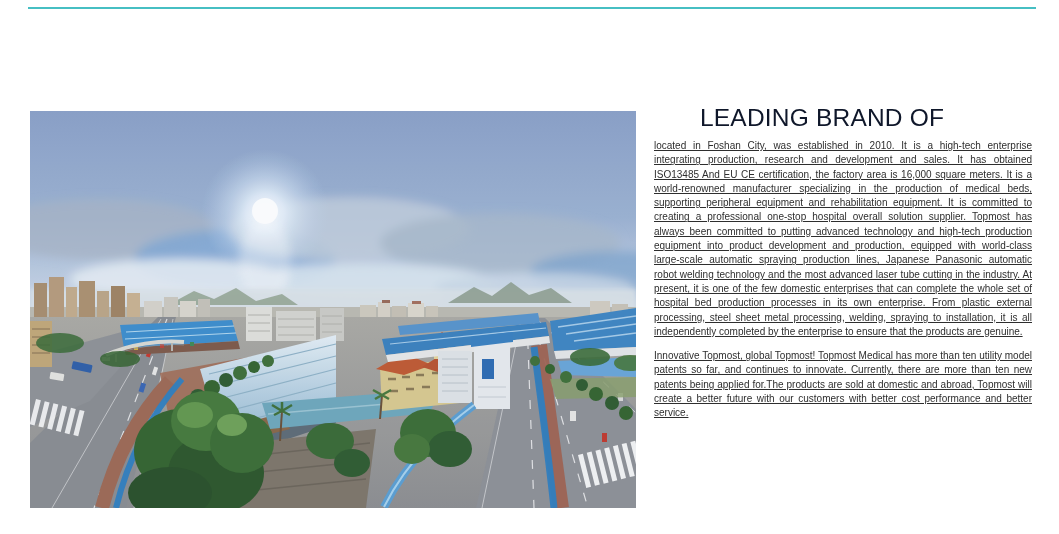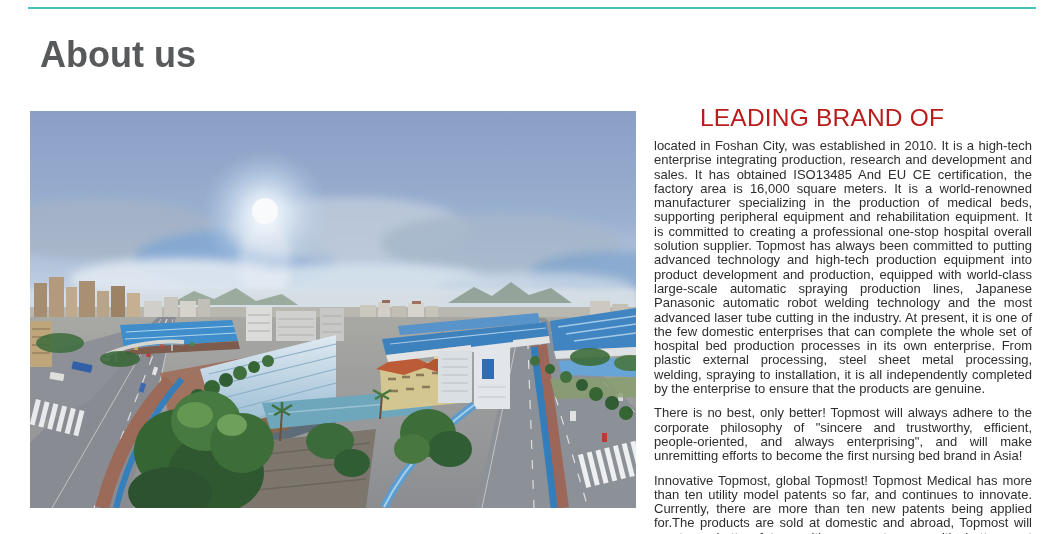--- a/index.html
+++ b/index.html
@@ -7,30 +7,29 @@
         font-family:"Liberation Sans",sans-serif;}
   .top-rule{position:absolute;left:28px;top:7px;width:1008px;height:2px;background:#46BFC3;}
   .page-title{position:absolute;left:40px;top:34px;margin:0;font-size:36px;line-height:42px;
         font-weight:bold;color:#58595B;letter-spacing:0px;}
   .photo{position:absolute;left:30px;top:111px;width:606px;height:397px;margin:0;padding:0;
         overflow:hidden;background:#9cb2d2;}
   .photo svg{display:block;}
   .about-col{position:absolute;left:654px;top:104px;width:378px;color:#2E2E2E;}
   .lead{margin:0 0 8px 0;padding-left:46px;font-size:24.5px;line-height:27px;font-weight:400;
         color:#2BB3C8;letter-spacing:0.2px;}
-  .about-col p{margin:0 0 10px 0;font-size:13px;line-height:14.3px;text-align:justify;}
+  .about-col p{margin:0 0 10px 0;font-size:10px;line-height:14.3px;text-align:justify;text-decoration:underline;}
 </style>
 </head>
 <body>
 
 <div class="page">
 
   <div class="top-rule" style="background: rgb(70, 191, 195);"></div>
 
-  <h1 class="page-title" style="color: rgb(88, 89, 91);">About us</h1>
 
   <figure class="photo" role="img" aria-label="Aerial panoramic photograph of the factory campus: blue-roofed production workshops, office buildings, a villa with orange roofs, tree-lined roads with blue cycle lanes, city skyline and mountains under a hazy blue sky with sun glare">
     <svg viewBox="0 0 606 397" width="606" height="397" xmlns="http://www.w3.org/2000/svg">
       <defs>
         <linearGradient id="sky" x1="0" x2="0" y1="0" y2="1">
           <stop offset="0" stop-color="#8BA1C7"></stop>
             <stop offset="0.5" stop-color="#9CB2D2"></stop>
             <stop offset="1" stop-color="#D8E2EC"></stop>
         </linearGradient>
         <radialGradient id="sun">
@@ -230,22 +229,21 @@
       <path d="M250,330 L252,300" stroke="#6B5138" stroke-width="2" fill="none"></path>
       <path d="M252,300 l-10,-6 M252,300 l10,-6 M252,300 l-8,4 M252,300 l8,4 M252,300 l0,-9" stroke="#3F7039" stroke-width="2.5" fill="none"></path>
       <path d="M350,308 L352,284" stroke="#6B5138" stroke-width="2" fill="none"></path>
       <path d="M352,284 l-9,-5 M352,284 l9,-5 M352,284 l-7,4 M352,284 l7,4" stroke="#47783C" stroke-width="2.5" fill="none"></path>
 
       <rect width="606" height="397" fill="#6E86A8" opacity="0.04"></rect>
     </svg>
   </figure>
 
   <section class="about-col" style="color: rgb(46, 46, 46);">
-    <h2 class="lead" style="color: #b91c1c;">
+    <h2 class="lead" style="color: #0f172a;">
       <span>LEADING BRAND OF</span><br>
     </h2>
     <p>located in Foshan City, was established in 2010.  It is a high-tech enterprise integrating production, research and development and sales. It has obtained ISO13485 And EU CE certification, the  factory area is 16,000 square meters. It is a world-renowned manufacturer specializing in the production of medical beds, supporting peripheral equipment and rehabilitation equipment. It is committed to creating a professional one-stop hospital overall solution supplier. Topmost has always been committed to putting advanced technology and high-tech production equipment into product development and production, equipped with world-class large-scale automatic spraying production lines, Japanese Panasonic automatic robot welding technology and the most advanced laser tube cutting in the industry. At present, it is one of the few domestic enterprises that can complete the whole set of hospital bed production processes in its own enterprise. From plastic external processing, steel sheet metal processing, welding, spraying to installation, it is all independently completed by the enterprise to ensure that the products are genuine.</p>
-    <p>There is no best, only better! Topmost will always adhere to the corporate philosophy of "sincere and trustworthy, efficient, people-oriented, and always enterprising", and will make unremitting efforts to become the first nursing bed brand in Asia!</p>
     <p>Innovative Topmost, global Topmost! Topmost Medical has more than ten utility model patents so far, and continues to innovate. Currently, there are more than ten new patents being applied for.The products are sold at domestic  and abroad, Topmost will create a better future with our customers with better cost performance and better service.</p>
 
   </section>
 
 </div>
 
 </body></html>

